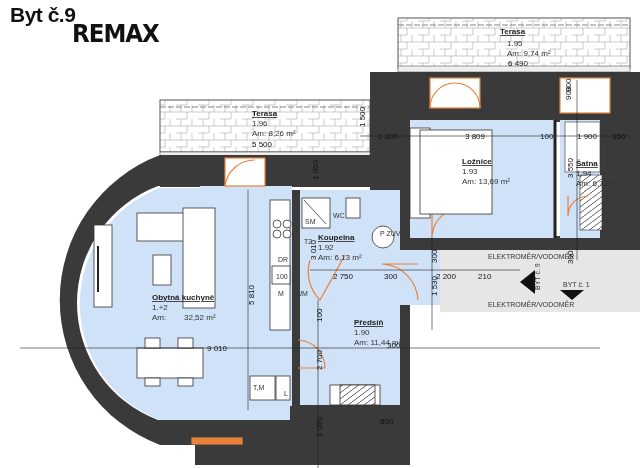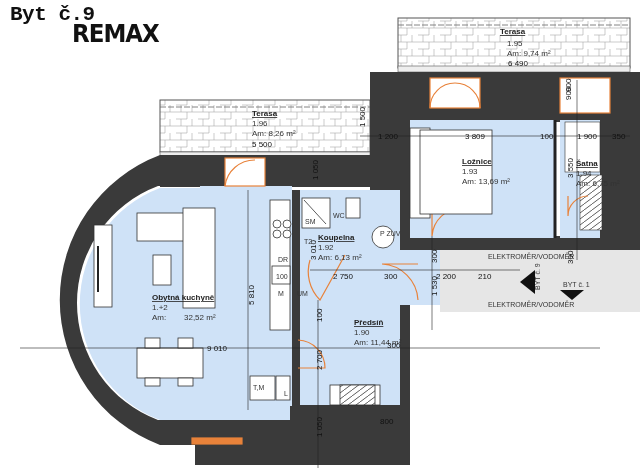--- a/index.html
+++ b/index.html
@@ -1,17 +1,17 @@
 <!DOCTYPE html>
 <html><head>
 <meta charset="utf-8">
 <style>
   html, body { margin:0; padding:0; background:#ffffff; }
   body { width:640px; height:468px; position:relative; overflow:hidden; font-family:"Liberation Sans", sans-serif; }
-  .title { position:absolute; left:10px; top:3px; font-size:21px; font-weight:bold; color:#111; font-family:Liberation Mono, monospace; letter-spacing:-0.5px; }
+  .title { position:absolute; left:10px; top:3px; font-size:21px; font-weight:bold; color:#111; font-family:Liberation Sans, sans-serif; letter-spacing:-0.5px; }
   .brand { position:absolute; left:72px; top:21px; font-size:23px; font-weight:900; color:#111; font-family:"DejaVu Sans", sans-serif; letter-spacing:-1px; transform:scaleY(1.05); }
   svg.plan { position:absolute; left:0; top:0; }
   .rl { font-family:"Liberation Sans", sans-serif; font-size:8px; fill:#333; }
   .rn { font-family:"Liberation Sans", sans-serif; font-size:8px; fill:#222; text-decoration:underline; font-weight:bold; }
   .dim { font-family:"Liberation Sans", sans-serif; font-size:8px; fill:#111; }
   .small { font-family:"Liberation Sans", sans-serif; font-size:7px; fill:#333; }
 </style>
 </head>
 <body>
 

